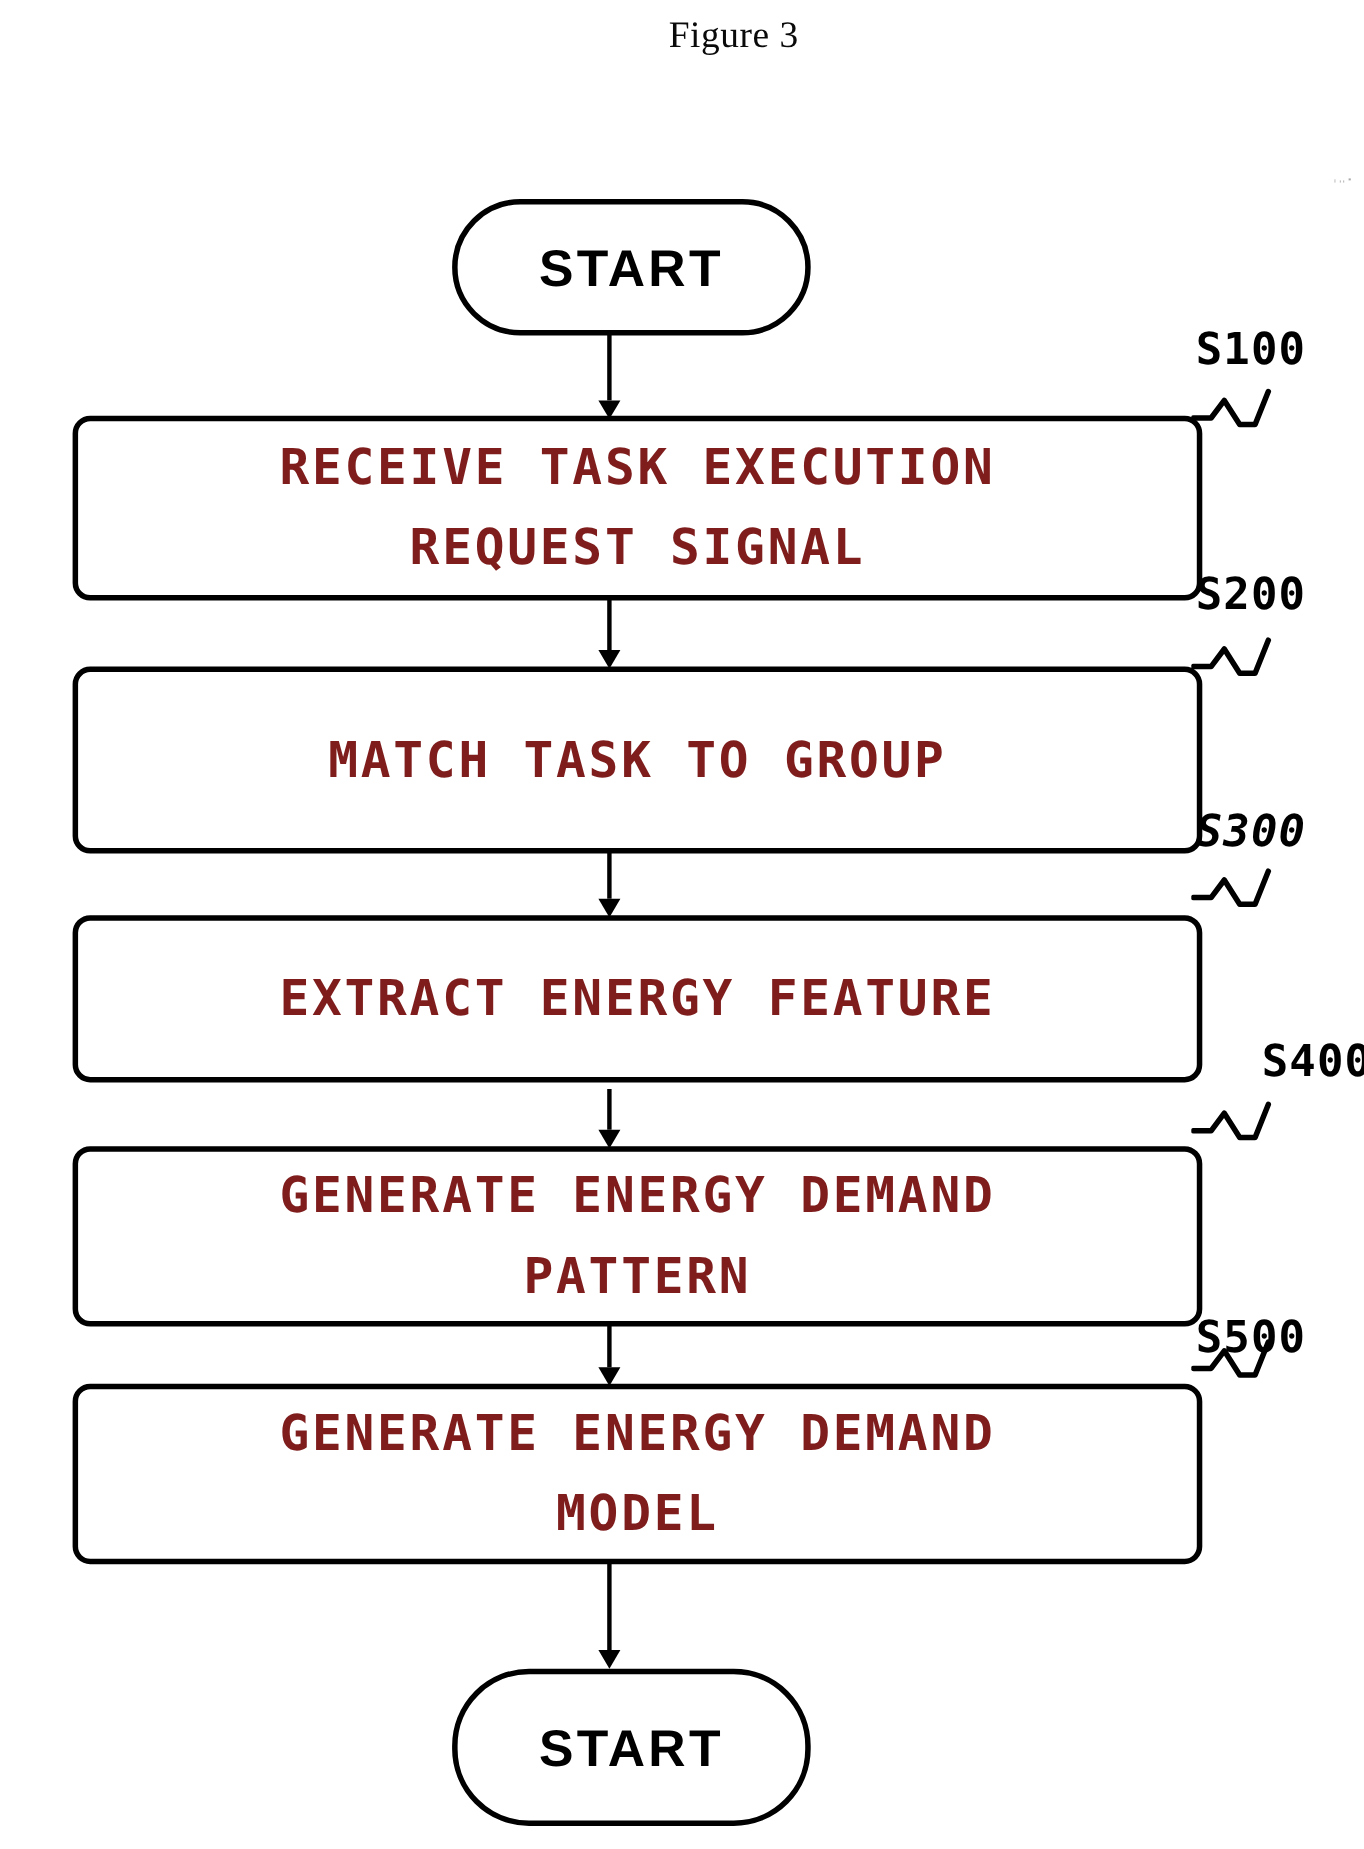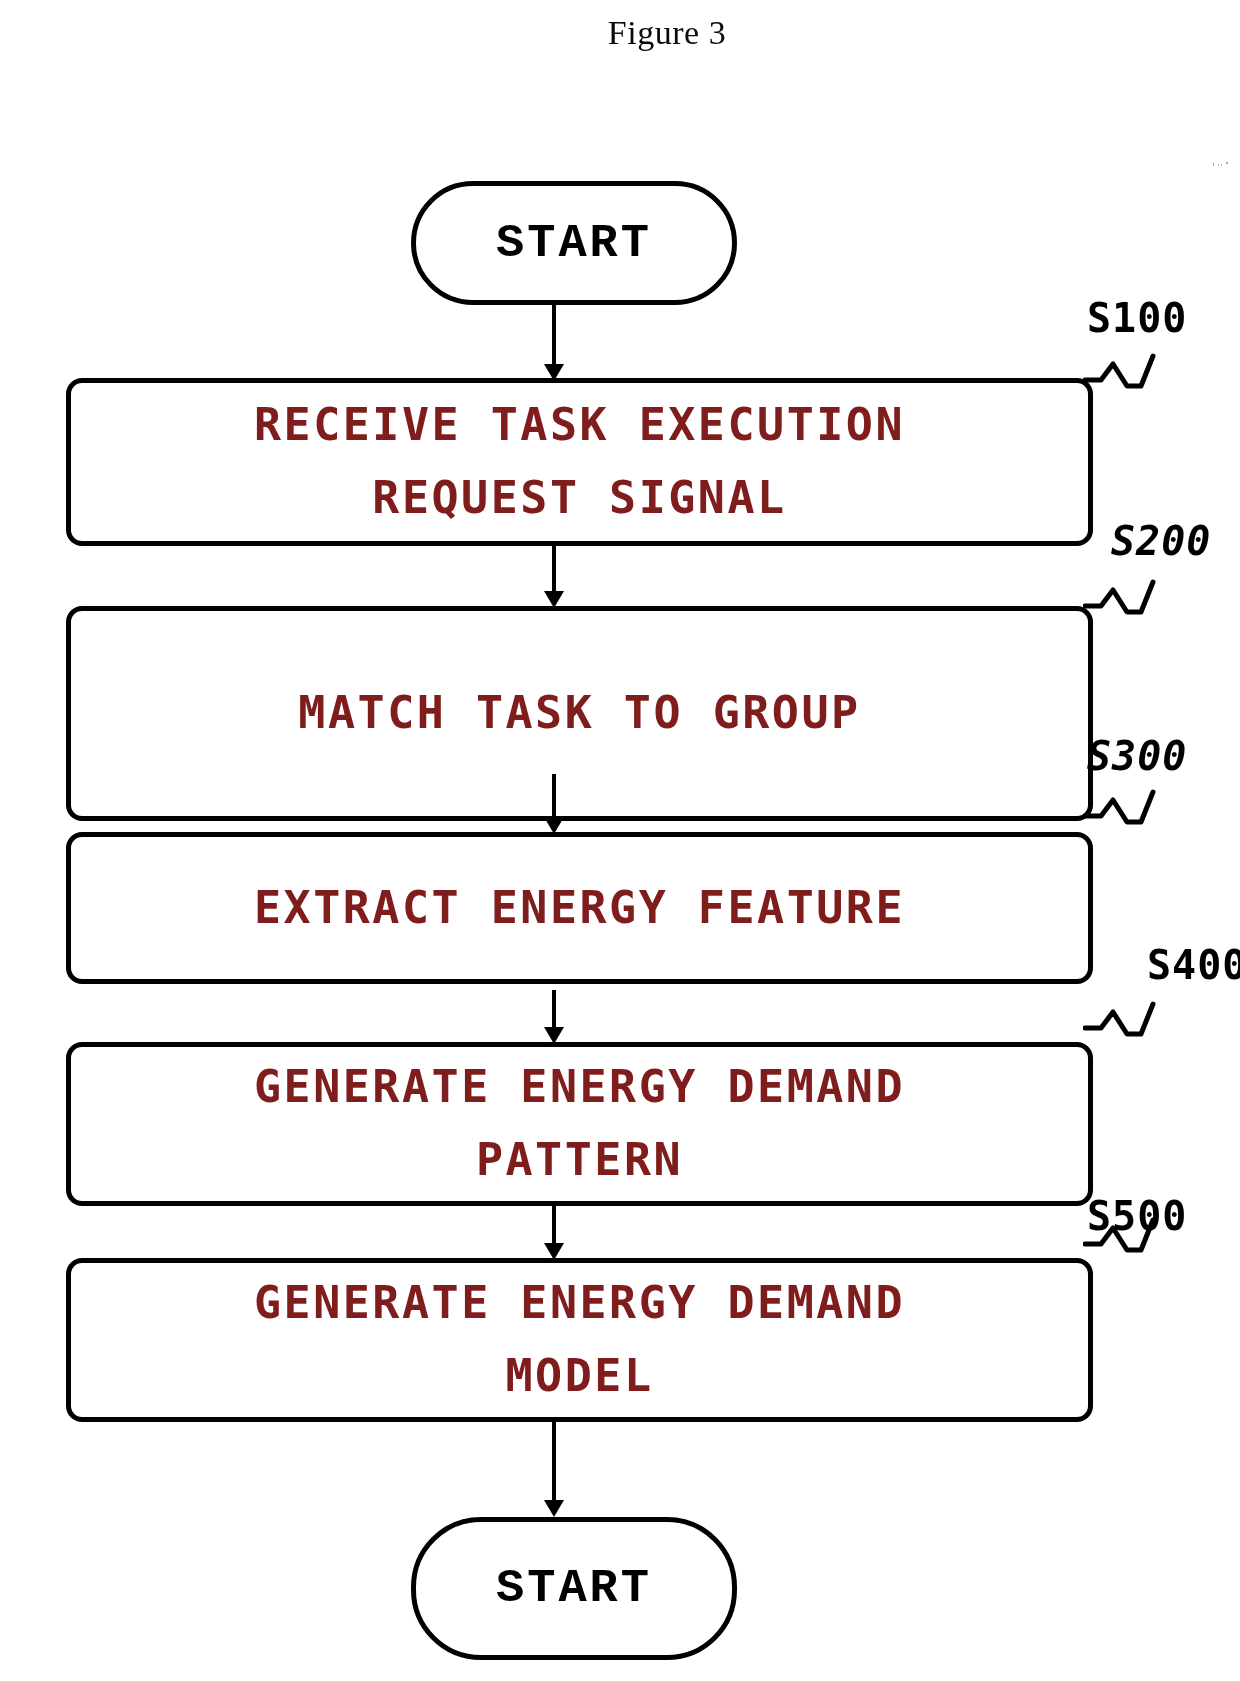--- a/index.html
+++ b/index.html
@@ -43,21 +43,21 @@
     position: absolute;
     box-sizing: border-box;
     border: 5px solid #000000;
     border-radius: 62px;
     background: #ffffff;
     display: flex;
     align-items: center;
     justify-content: center;
   }
   .terminator .term-label {
-    font-family: Liberation Mono, monospace;
+    font-family: Liberation Sans, sans-serif;
     font-weight: bold;
     font-size: 47px;
     letter-spacing: 3px;
     line-height: 1;
     color: #000000;
   }
 
   #terminator-start {
     left: 364px;
     top: 181px;
@@ -91,21 +91,21 @@
     font-weight: bold;
     font-size: 45px;
     letter-spacing: 2.5px;
     line-height: 1.62;
     color: #7f1d1d;
     white-space: pre-line;
     padding: 0 14px;
   }
 
   #box-s100 { top: 378px;  height: 168px; }
-  #box-s200 { top: 606px;  height: 215px; }
+  #box-s200 { top: 606px;  height: 170px; }
   #box-s300 { top: 832px;  height: 152px; }
   #box-s400 { top: 1042px; height: 164px; }
   #box-s500 { top: 1258px; height: 164px; }
 
   
   .connector {
     position: absolute;
     left: 497px;
     width: 20px;
     pointer-events: none;
@@ -138,21 +138,21 @@
   .step-ref {
     position: absolute;
     font-family: "DejaVu Sans Mono", "Liberation Mono", monospace;
     font-weight: bold;
     font-size: 40px;
     letter-spacing: 1px;
     color: #000000;
     white-space: nowrap;
   }
   #ref-s100 { left: 1040px; top: 295px; }
-  #ref-s200 { left: 1064px; top: 518px; font-style: italic; }
+  #ref-s200 { left: 1040px; top: 518px; }
   #ref-s300 { left: 1040px; top: 733px; font-style: italic; }
   #ref-s400 { left: 1100px; top: 942px; }
   #ref-s500 { left: 1040px; top: 1193px; }
 
   .leader {
     position: absolute;
     width: 86px;
     height: 56px;
   }
   #leader-s100 { left: 1036px; top: 344px; }

